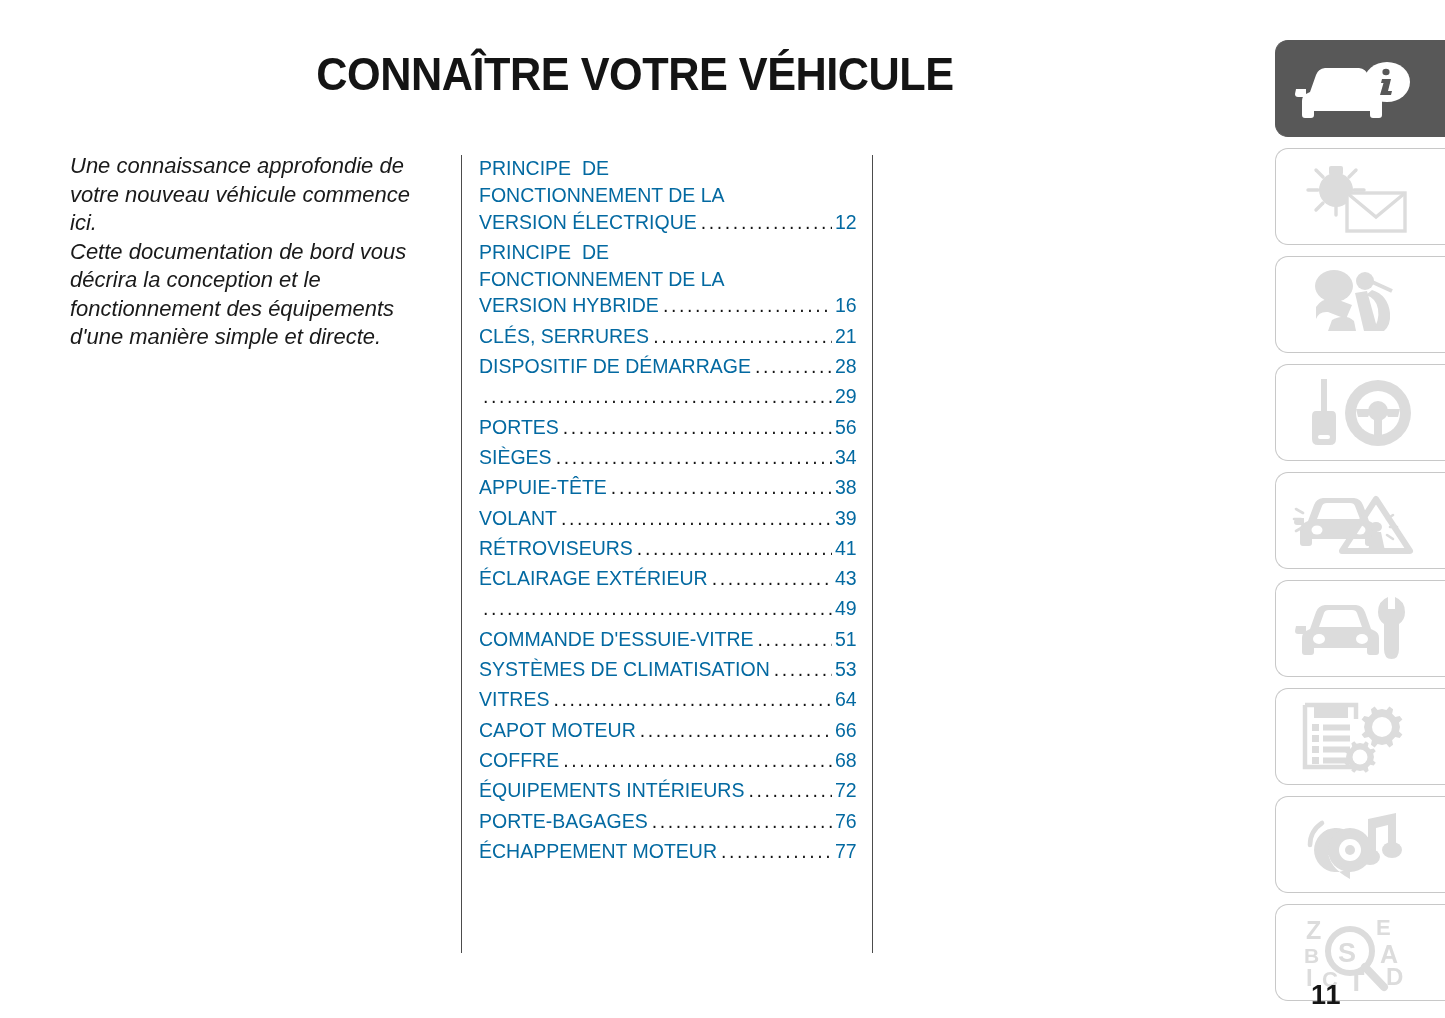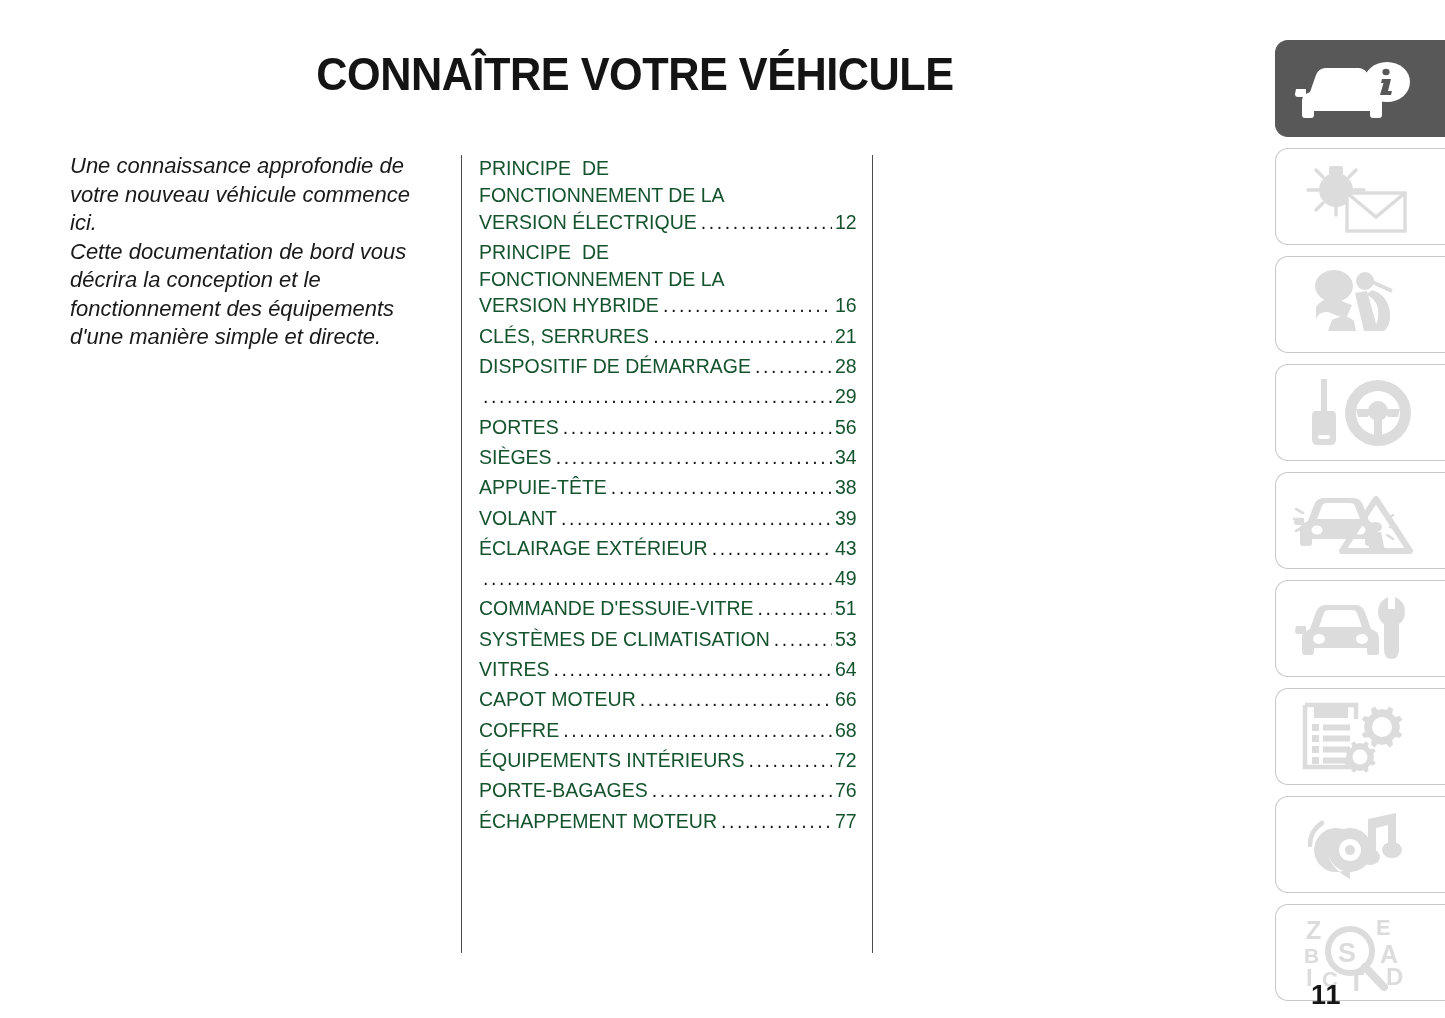--- a/index.html
+++ b/index.html
@@ -68,21 +68,21 @@
     position: absolute;
     left: 479px;
     top: 155px;
     width: 382px;
   }
   .toc-entry {
     display: block;
     font-family: "Liberation Sans", sans-serif;
     font-size: 19.5px;
     line-height: 26.8px;
-    color: #14532d;
+    color: #0369a1;
     margin-bottom: 3.5px;
     position: relative;
   }
   .toc-lastline {
     display: flex;
     align-items: baseline;
     width: 100%;
   }
   .toc-label {
     white-space: pre;
@@ -231,20 +231,27 @@
     </div>
     <div class="toc-entry">
       <div class="toc-lastline">
         <span class="toc-label">VOLANT</span>
         <span class="toc-leader"></span>
         <span class="toc-page">39</span>
       </div>
     </div>
     <div class="toc-entry">
       <div class="toc-lastline">
+        <span class="toc-label">RÉTROVISEURS</span>
+        <span class="toc-leader"></span>
+        <span class="toc-page">41</span>
+      </div>
+    </div>
+    <div class="toc-entry">
+      <div class="toc-lastline">
         <span class="toc-label">ÉCLAIRAGE EXTÉRIEUR</span>
         <span class="toc-leader"></span>
         <span class="toc-page">43</span>
       </div>
     </div>
     <div class="toc-entry">
       <div class="toc-lastline">
         <span class="toc-leader"></span>
         <span class="toc-page">49</span>
       </div>

